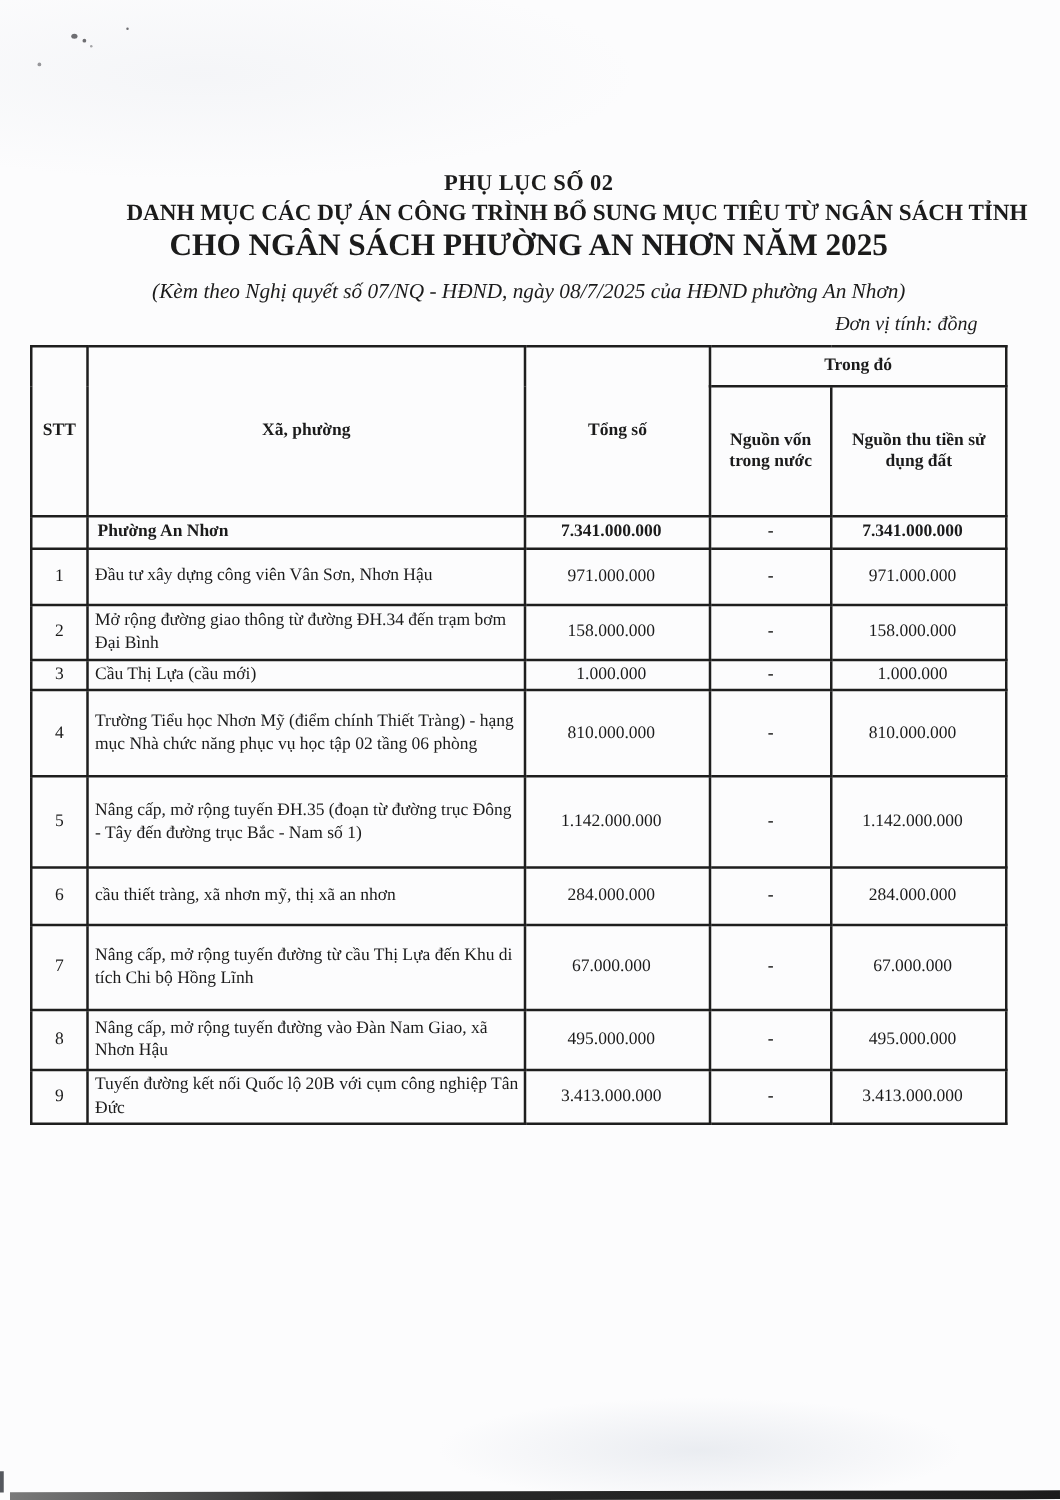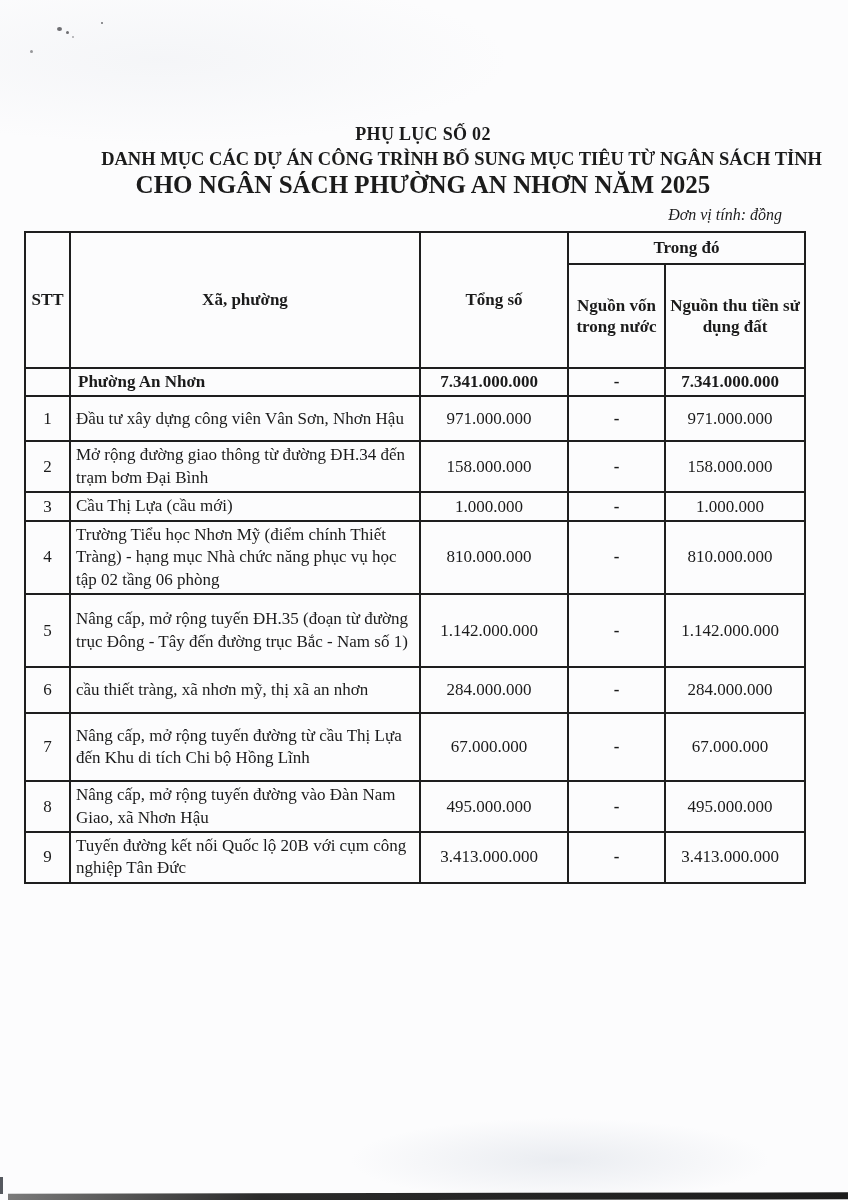--- a/index.html
+++ b/index.html
@@ -10,37 +10,37 @@
     height: 1200px;
     margin: 0 auto;
     background:
       radial-gradient(ellipse 300px 60px at 560px 1160px, rgba(180,190,205,0.25), transparent 70%),
       radial-gradient(ellipse 500px 120px at 160px 60px, rgba(190,198,210,0.12), transparent 70%),
       #fcfcfd;
     overflow: hidden;
     color: #1b1b1b;
     font-family: "Liberation Serif", "DejaVu Serif", serif;
   }
-  .doc { position: absolute; top: 4px; left: 0; width: 100%; padding: 120px 26px 0 24px; }
+  .doc { position: absolute; top: 16px; left: 0; width: 100%; padding: 120px 26px 0 24px; }
 
   .title1 { text-align: center; font-size: 18px; font-weight: bold; letter-spacing: 0.3px; }
   .title2 { text-align: right; font-size: 18.5px; font-weight: bold; margin-top: 1px; line-height: 26px; }
   .title3 { text-align: center; font-size: 25px; font-weight: bold; line-height: 26px; }
   .subtitle { text-align: center; font-style: italic; font-size: 17px; margin-top: 13px; }
   .unit-note { text-align: right; font-style: italic; font-size: 16px; margin-top: 8px; padding-right: 40px; margin-bottom: 7px; }
 
   table.main {
     border-collapse: collapse;
     table-layout: fixed;
     width: 780px;
     margin-left: 0;
   }
   table.main th, table.main td {
     border: 2px solid #1e1e1e;
-    font-size: 17px;
+    font-size: 14px;
     vertical-align: middle;
     overflow: hidden;
   }
   table.main th { font-weight: bold; text-align: center; padding: 2px 3px; line-height: 1.25; }
   tr.hdr-top { height: 32px; }
   tr.hdr-sub { height: 104px; }
 
   td.c-stt { text-align: center; }
   td.c-name { text-align: left; padding: 2px 4px 2px 5px; line-height: 1.32; }
   td.c-num { text-align: center; padding: 2px 12px 2px 2px; white-space: nowrap; }
@@ -83,20 +83,21 @@
   <span class="speck sp1"></span>
   <span class="speck sp2"></span>
   <span class="speck sp3"></span>
   <span class="speck sp4"></span>
   <span class="speck sp5"></span>
 
   <div class="doc">
     <div class="title1">PHỤ LỤC SỐ 02</div>
     <div class="title2">DANH MỤC CÁC DỰ ÁN CÔNG TRÌNH BỔ SUNG MỤC TIÊU TỪ NGÂN SÁCH TỈNH</div>
     <div class="title3">CHO NGÂN SÁCH PHƯỜNG AN NHƠN NĂM 2025</div>
+    <div class="subtitle">(Kèm theo Nghị quyết số 07/NQ - HĐND, ngày 08/7/2025 của HĐND phường An Nhơn)</div>
     <div class="unit-note">Đơn vị tính: đồng</div>
 
     <table class="main">
       <colgroup>
         <col style="width:45px">
           <col style="width:350px">
           <col style="width:148px">
           <col style="width:97px">
           <col style="width:140px">
       </colgroup>

